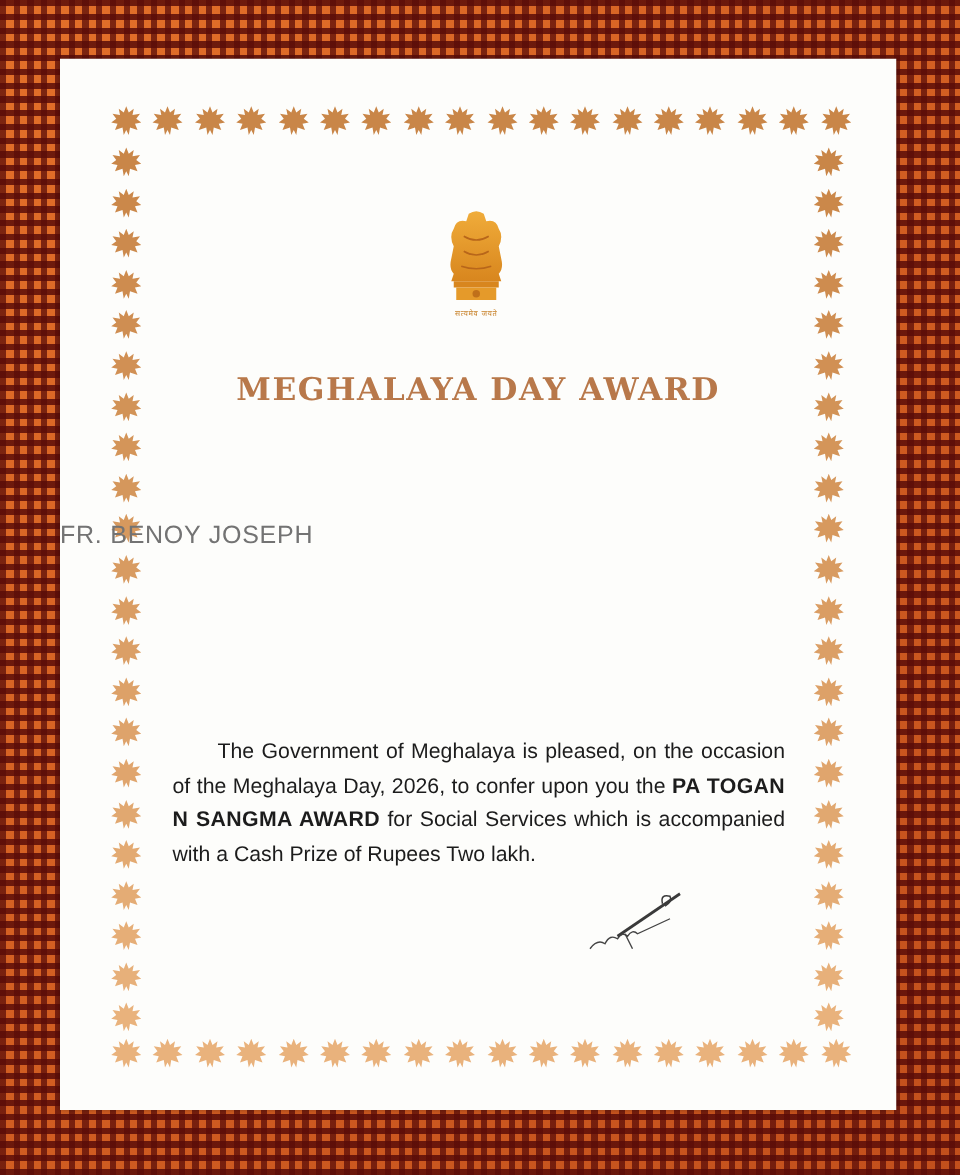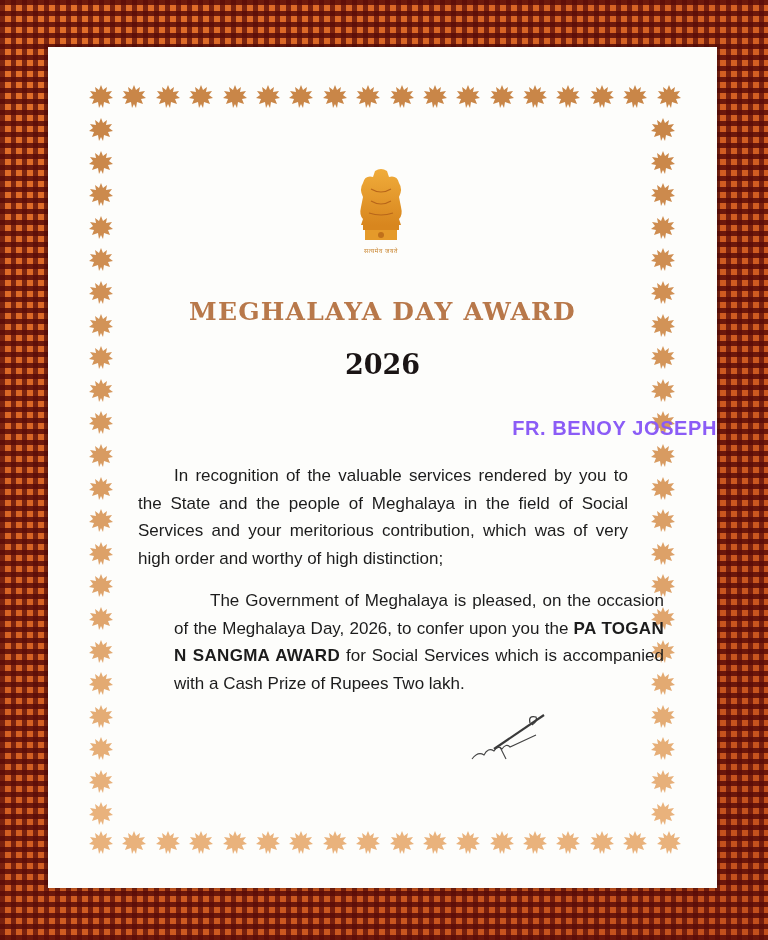--- a/index.html
+++ b/index.html
@@ -38,31 +38,31 @@
       position: absolute; left: 0; right: 0; top: 250px; text-align: center;
       font-family: "DejaVu Serif", "Liberation Serif", serif; font-weight: bold;
       font-size: 25px; color: #b8784a; letter-spacing: 1.2px;
     }
     .year {
       position: absolute; left: 0; right: 0; top: 302px; text-align: center;
       font-family: "DejaVu Serif", "Liberation Serif", serif; font-weight: bold;
       font-size: 27px; color: #1a1414;
     }
     .recipient {
-      position: absolute; left: 0; right: 0; top: 370px; text-align: right;
-      font-family: "Liberation Sans", sans-serif; font-weight: bold;
-      font-size: 20px; color: #8b5cf6; letter-spacing: 0.6px;
+      position: absolute; left: 0; right: 0; top: 370px; text-align: left;
+      font-family: "Liberation Sans", sans-serif; font-weight: normal;
+      font-size: 20px; color: #737373; letter-spacing: 0.6px;
     }
     .para {
       position: absolute; left: 90px; width: 490px;
       font-family: "Liberation Sans", sans-serif; font-size: 17px; line-height: 27.5px;
       color: #1c1c1c; text-align: justify; text-indent: 36px;
     }
     .para1 { top: 415px; }
-    .para2 { top: 540px; margin-left: 36px; }
+    .para2 { top: 540px; }
     .para b { font-weight: bold; letter-spacing: 0.3px; }
     .signature-mark { position: absolute; left: 418px; top: 662px; }
     .signer-name {
       position: absolute; left: 366px; top: 716px;
       font-family: "Liberation Sans", sans-serif; font-weight: bold; font-size: 15.5px;
       color: #1a1a1a; letter-spacing: 0.3px; white-space: pre;
     }
     .signer-title {
       position: absolute; left: 363px; top: 736px;
       font-family: "Liberation Sans", sans-serif; font-size: 15.5px; color: #1a1a1a;
@@ -494,24 +494,22 @@
       <path fill="url(#gold)" d="M22 4 Q28 0 34 4 L36 10 Q44 8 46 16 Q50 22 46 30 L48 40 Q50 48 46 52 L48 58 L8 58 L10 52 Q6 48 8 40 L10 30 Q6 22 10 16 Q12 8 20 10 Z"></path>
       <rect x="10" y="58" width="36" height="5" fill="#d8861e"></rect>
       <rect x="12" y="63" width="32" height="10" fill="#e59a2a"></rect>
       <circle cx="28" cy="68" r="3" fill="#c0701a"></circle>
       <path d="M18 22 Q28 28 38 22 M18 34 Q28 40 38 34 M16 46 Q28 50 40 46" stroke="#b8661a" stroke-width="1.2" fill="none"></path>
     </svg>
     <div class="emblem-caption">सत्यमेव जयते</div>
   </div>
 
   <div class="title">MEGHALAYA DAY AWARD</div>
-  <div class="year">2026</div>
   <div class="recipient">FR. BENOY JOSEPH</div>
 
-  <div class="para para1">In recognition of the valuable services rendered by you to the State and the people of Meghalaya in the field of Social Services  and your meritorious contribution, which was of very high order and worthy of high distinction;</div>
 
   <div class="para para2"><span>The Government of Meghalaya is pleased, on the occasion of the Meghalaya Day, 2026, to confer upon you the </span><b>PA TOGAN N SANGMA AWARD</b><span> for Social Services which is accompanied with a Cash Prize of Rupees Two lakh.</span></div>
 
   <div class="signature-mark">
     <svg width="90" height="56" viewBox="0 0 90 56">
       <path d="M28 40 L78 6" stroke="#3a3a3a" stroke-width="2.2" fill="none"></path>
       <path d="M64 14 Q62 6 70 8 Q72 12 66 16" stroke="#3a3a3a" stroke-width="1.2" fill="none"></path>
       <path d="M6 50 Q12 42 18 46 Q22 38 28 42 Q32 36 36 40 Q40 34 44 38 L70 26" stroke="#444" stroke-width="1.1" fill="none"></path>
       <path d="M34 38 L40 50" stroke="#444" stroke-width="1.1" fill="none"></path>
     </svg>

